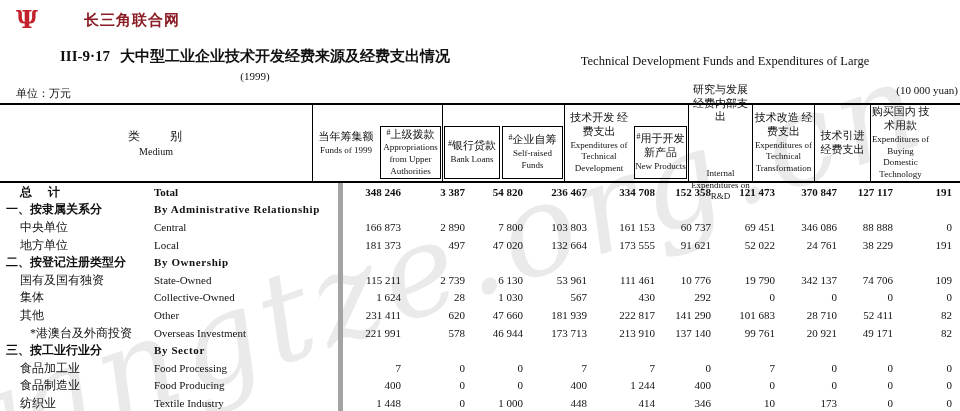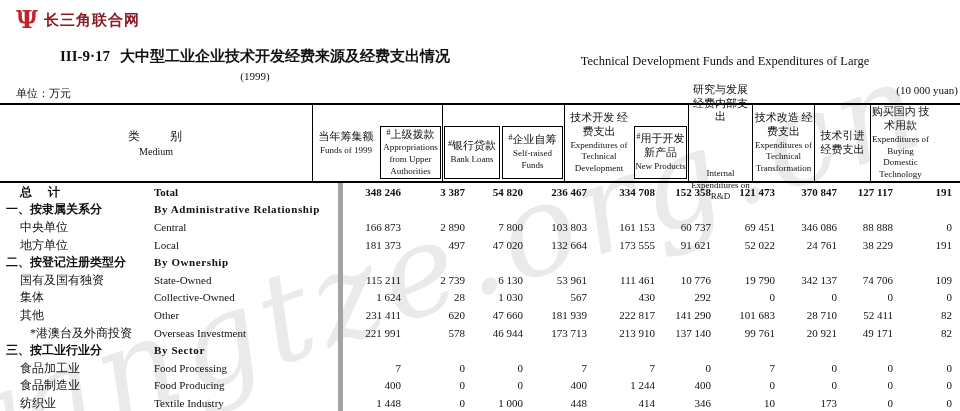--- a/index.html
+++ b/index.html
@@ -7,21 +7,21 @@
         font-family:"Liberation Serif","DejaVu Serif",serif;color:#111;}
   
   .watermark{position:absolute;left:-50px;top:360px;transform:rotate(-19deg);
         transform-origin:0 50%;font-size:125px;font-style:italic;letter-spacing:6px;
         word-spacing:14px;white-space:nowrap;color:rgba(90,90,90,0.13);z-index:1;
         font-family:"DejaVu Serif",serif;pointer-events:none;}
   
   .logo{position:absolute;left:16px;top:8px;display:flex;align-items:center;gap:6px;z-index:2;}
   .logo-glyph{font-size:24px;line-height:24px;font-weight:bold;color:#c3222c;
         font-family:"DejaVu Serif",serif;}
-  .logo-text{font-size:15px;font-weight:bold;color:#8b1d26;letter-spacing:1px;}
+  .logo-text{font-size:15px;font-weight:bold;color:#8b1d26;letter-spacing:1px;margin-left:40px;}
   .title-zh-wrap{position:absolute;left:40px;top:47px;width:430px;text-align:center;z-index:2;}
   .title-main{font-size:15px;font-weight:bold;}
   .title-code{margin-right:10px;font-weight:bold;}
   .title-year{font-size:11px;margin-top:4px;}
   .title-en{position:absolute;left:545px;top:53px;width:360px;text-align:center;
         font-size:12.5px;line-height:1.3;z-index:2;}
   .unit-zh{position:absolute;left:16px;top:86px;font-size:11px;z-index:2;}
   .unit-en{position:absolute;right:2px;top:84px;font-size:11px;z-index:2;}
   
   .tbl{position:absolute;left:0;top:103px;width:960px;border-top:2px solid #000;z-index:2;}

